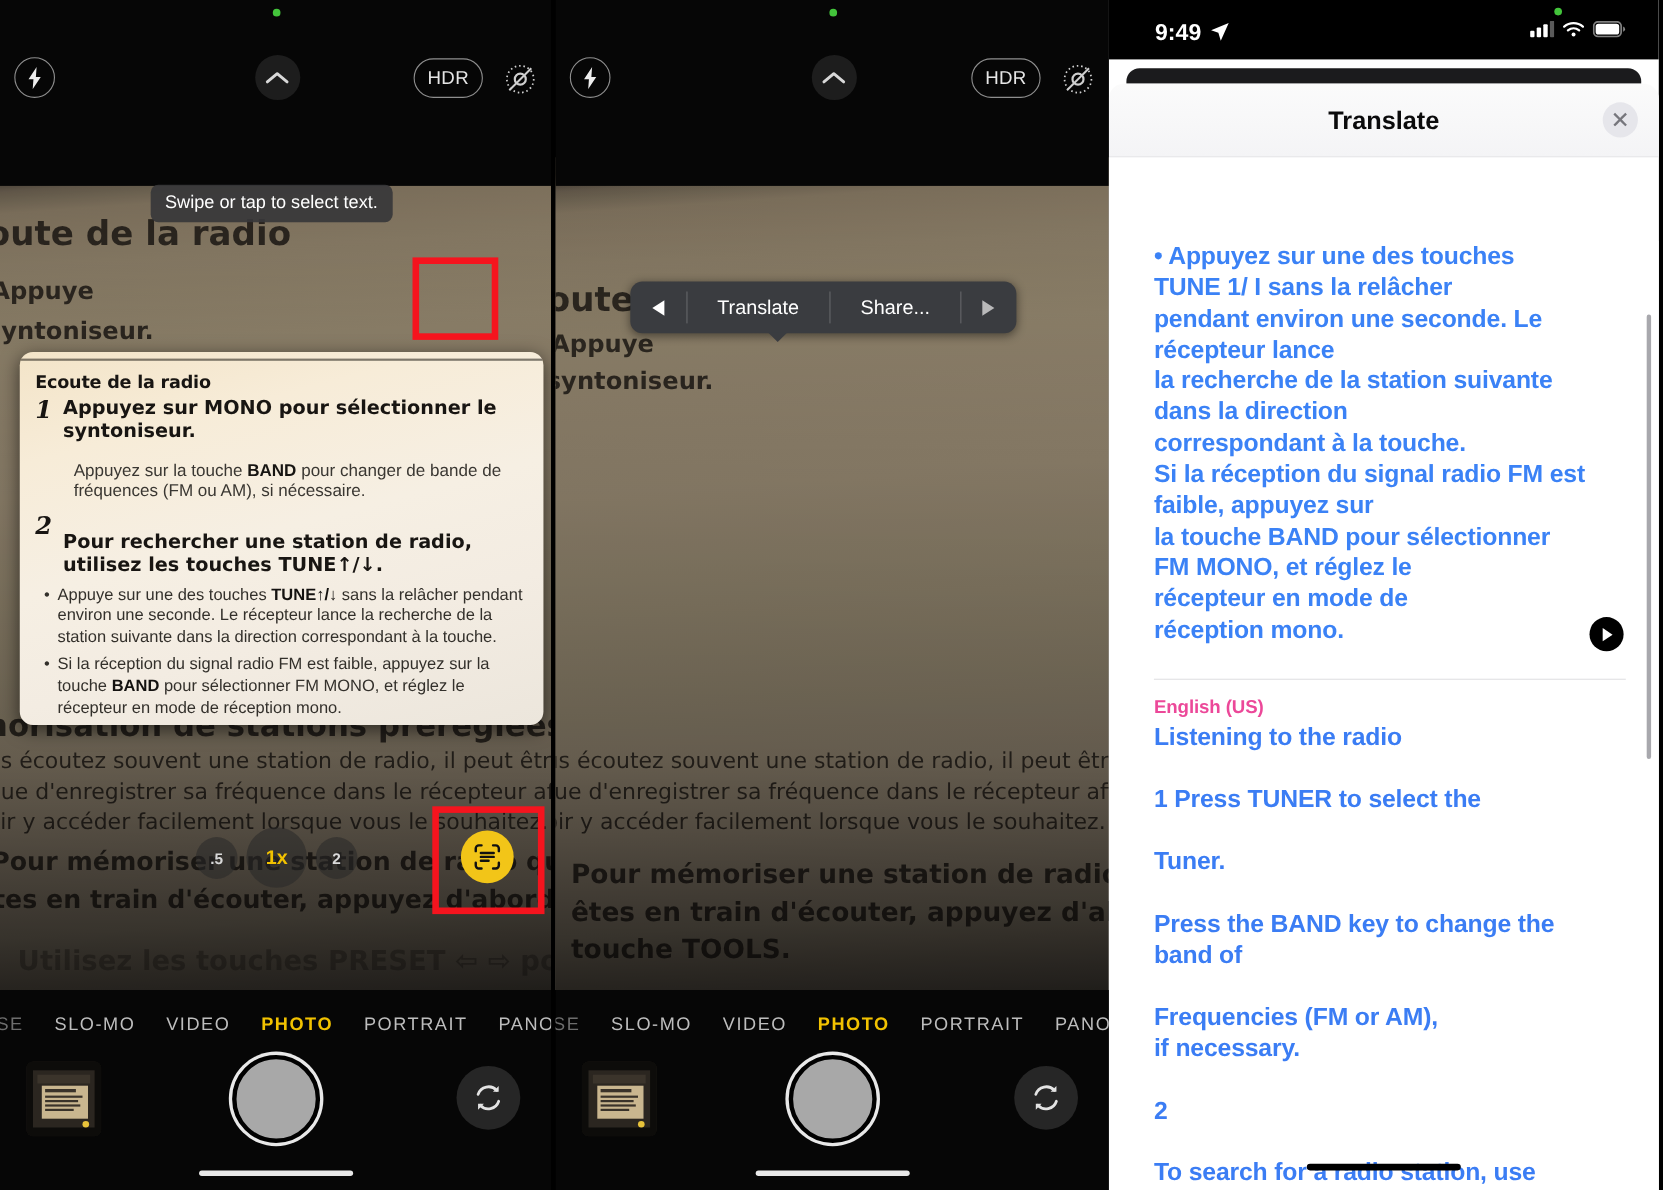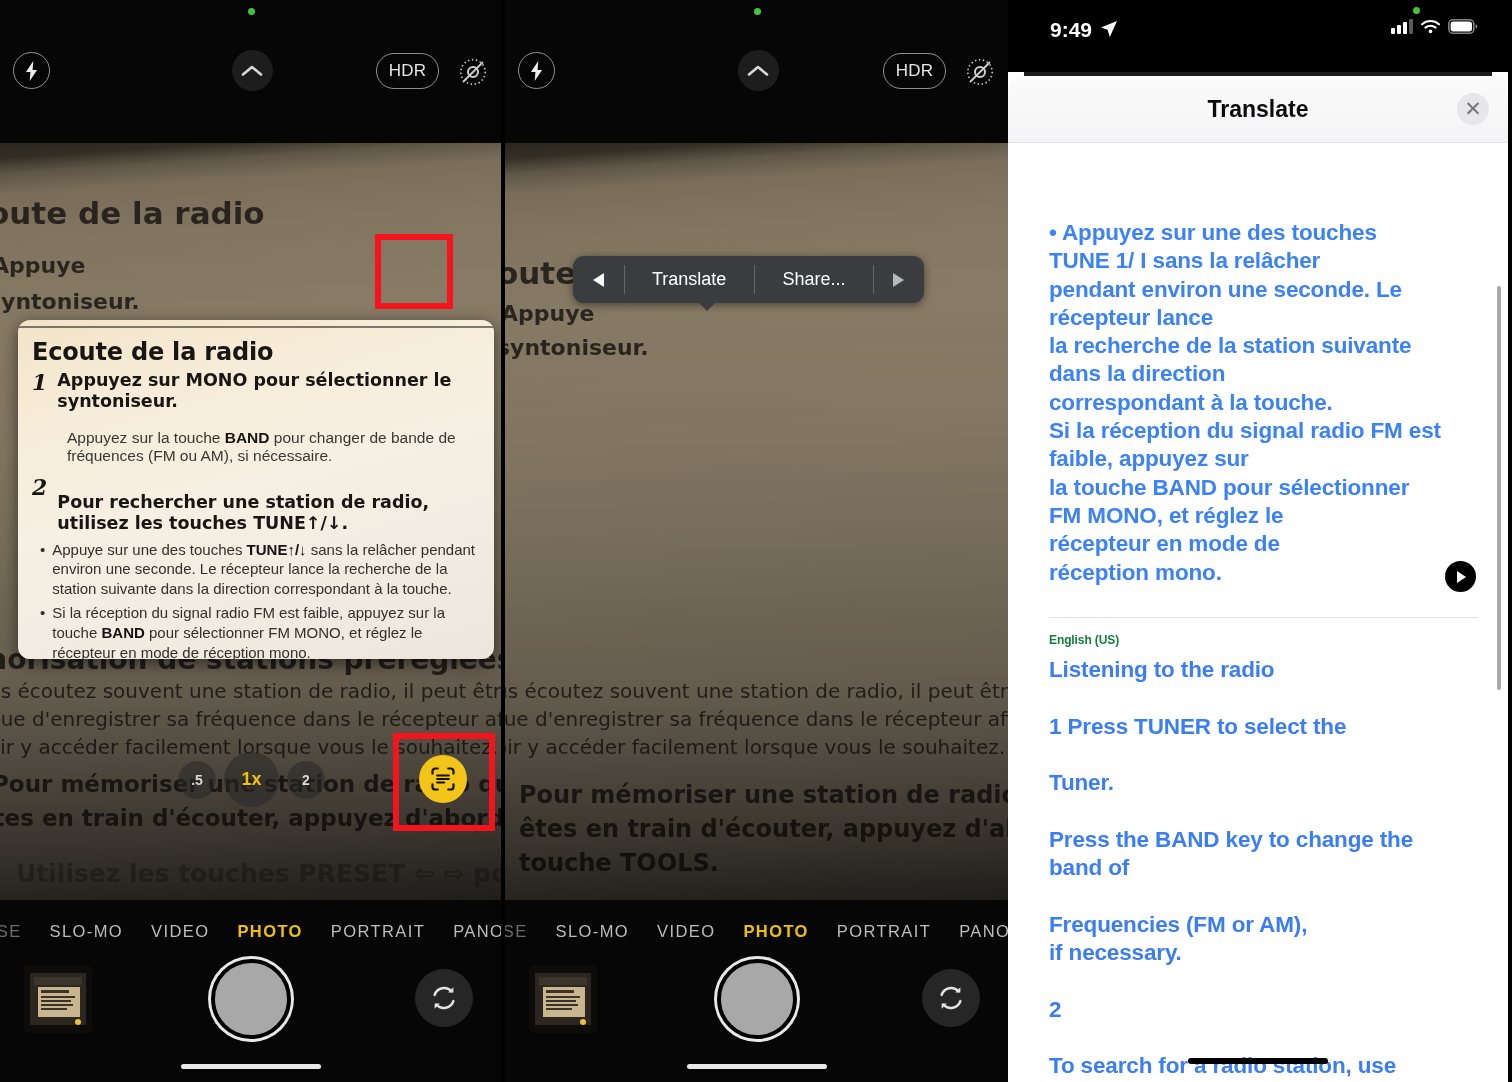--- a/index.html
+++ b/index.html
@@ -12,21 +12,21 @@
   .stage { position: relative; width: 1512px; height: 1082px; display: flex; }
 
   
   .panel { position: relative; height: 1082px; overflow: hidden; background: #000; }
   .panel-cam { width: 501px; }
   .panel-cam2 { width: 507px; border-left: 4px solid #000; }
   .panel-tr { width: 500px; background: #fff; }
 
   
   .cam-top {
-    position: absolute; top: 0; left: 0; right: 0; height: 143px;
+    position: absolute; top: 0; left: 0; right: 0; height: 169px;
     background: #060606;
     z-index: 6;
   }
   .green-dot {
     position: absolute; top: 8px; left: 50%; margin-left: -3px;
     width: 7px; height: 7px; border-radius: 50%; background: #43c43b;
   }
   .cam-ctl-row {
     position: absolute; top: 52px; left: 0; right: 0; height: 40px;
   }
@@ -129,21 +129,21 @@
     border-radius: 12px;
     box-shadow: 0 4px 16px rgba(0,0,0,.55);
     overflow: hidden;
     padding: 14px 16px 12px 14px;
     color: #181512;
   }
   .snip-card::before {
     content:""; position:absolute; left:0; right:0; top:6px; height:2px;
     background: rgba(30,25,18,.55);
   }
-  .sc-title { font-family:"DejaVu Sans",sans-serif; font-weight:700; font-size:24px; letter-spacing:-.2px; margin:4px 0 4px; }
+  .sc-title { font-family:"DejaVu Sans",sans-serif; font-weight:700; font-size:16px; letter-spacing:-.2px; margin:4px 0 4px; }
   .sc-step { display:flex; gap:10px; margin-top:3px; }
   .sc-num { font-family:"DejaVu Serif",serif; font-style:italic; font-weight:700; font-size:22px; line-height:1.18; }
   .sc-head { font-family:"DejaVu Sans",sans-serif; font-weight:700; font-size:17.5px; line-height:1.22; }
   .sc-sub { font-size:15.5px; line-height:1.2; color:#3a3732; margin:16px 0 0 35px; }
   .sc-sub b { font-weight:700; color:#171512; }
   .sc-bullets { margin:5px 0 0 8px; }
   .sc-bul { display:flex; gap:7px; font-size:15px; line-height:1.32; color:#33302b; margin-top:4px; }
   .sc-bul b { font-weight:700; color:#141210; }
   .sc-dot { font-size:15px; line-height:1.32; }
 
@@ -190,21 +190,21 @@
     width:58px; height:58px; border-radius:50%;
     background:#262626; display:flex; align-items:center; justify-content:center;
   }
   .home-ind {
     position:absolute; left:50%; margin-left:-70px; bottom:13px;
     width:140px; height:5px; border-radius:3px; background:#e8e8e8;
   }
 
   
   .tr-status {
-    position:absolute; top:0; left:0; right:0; height:72px;
+    position:absolute; top:0; left:0; right:0; height:54px;
     background:#000; color:#fff;
     display:flex; align-items:center; z-index:5;
   }
   .tr-time { position:absolute; left:42px; top:18px; font-size:21px; font-weight:600; }
   .loc-arrow { position:absolute; left:92px; top:20px; }
   .st-right { position:absolute; right:30px; top:19px; display:flex; align-items:center; gap:7px; }
   .tr-greendot { position:absolute; top:7px; right:88px; width:7px; height:7px; border-radius:50%; background:#43c43b; }
   .sheet-peek {
     position:absolute; top:62px; left:16px; right:16px; height:22px;
     background:#1b1b1d; border-radius:12px 12px 0 0; z-index:4;
@@ -232,21 +232,21 @@
     font-size:22.5px; line-height:28.3px; color:#3b82f6; font-weight:600;
     letter-spacing:-.15px; white-space:pre-line;
   }
   .tr-play {
     position:absolute; right:32px; top:342px;
     width:31px; height:31px; border-radius:50%; background:#000;
     display:flex; align-items:center; justify-content:center;
   }
   .tr-play .tri { width:0;height:0;border-top:6px solid transparent;border-bottom:6px solid transparent;border-left:9px solid #fff; margin-left:2px; }
   .tr-divider { position:absolute; left:41px; right:30px; top:398px; height:1px; background:#e0e0e3; }
-  .tr-lang { position:absolute; top:414px; left:41px; font-size:12px; font-weight:700; color:#15803d; letter-spacing:-.1px; }
+  .tr-lang { position:absolute; top:414px; left:41px; font-size:17px; font-weight:700; color:#ec4899; letter-spacing:-.1px; }
   .tr-out {
     position:absolute; top:437px; left:41px; right:30px;
     font-size:22.5px; line-height:28.3px; color:#3b7df4; font-weight:600;
     letter-spacing:-.15px; white-space:pre-line;
   }
   .tr-scrollbar {
     position:absolute; right:7px; top:286px; width:4px; height:404px;
     background:#a8a8ad; border-radius:2px; z-index:9;
   }
   .tr-home {
@@ -274,20 +274,21 @@
       <div class="bg-text" style="left:-12px; top:592px; font-size:20px;">oir y accéder facilement lorsque vous le souhaitez.</div>
       <div class="bg-text" style="left:-8px; top:628px; font-size:23px; font-weight:700;">Pour mémoriser une station de radio que vous</div>
       <div class="bg-text" style="left:-22px; top:662px; font-size:23px; font-weight:700;">êtes en train d'écouter, appuyez d'abord sur la</div>
 
       <div class="bg-text faint" style="left:16px; top:716px; font-size:25px; font-weight:700;">Utilisez les touches PRESET ⇦ ⇨ pour</div>
       <div class="bg-text faint" style="left:-4px; top:754px; font-size:25px; font-weight:700;">onner le numéro de station préréglé</div>
 
       <div class="paper-dark-overlay"></div>
     </div>
 
+    <div class="hint-bubble">Swipe or tap to select text.</div>
 
     <div class="red-box" style="left:375px; top:234px; width:78px; height:75px;"></div>
 
     <div class="snip-card" style="left:18px; top:320px; width:476px; height:339px;">
       <div class="sc-title">Ecoute de la radio</div>
       <div class="sc-step">
         <div class="sc-num">1</div>
         <div class="sc-head" style="width:412px;">Appuyez sur MONO pour sélectionner le syntoniseur.</div>
       </div>
       <div class="sc-sub"><span>Appuyez sur la touche </span><b>BAND</b><span> pour changer de bande de fréquences (FM ou AM), si nécessaire.</span></div>

